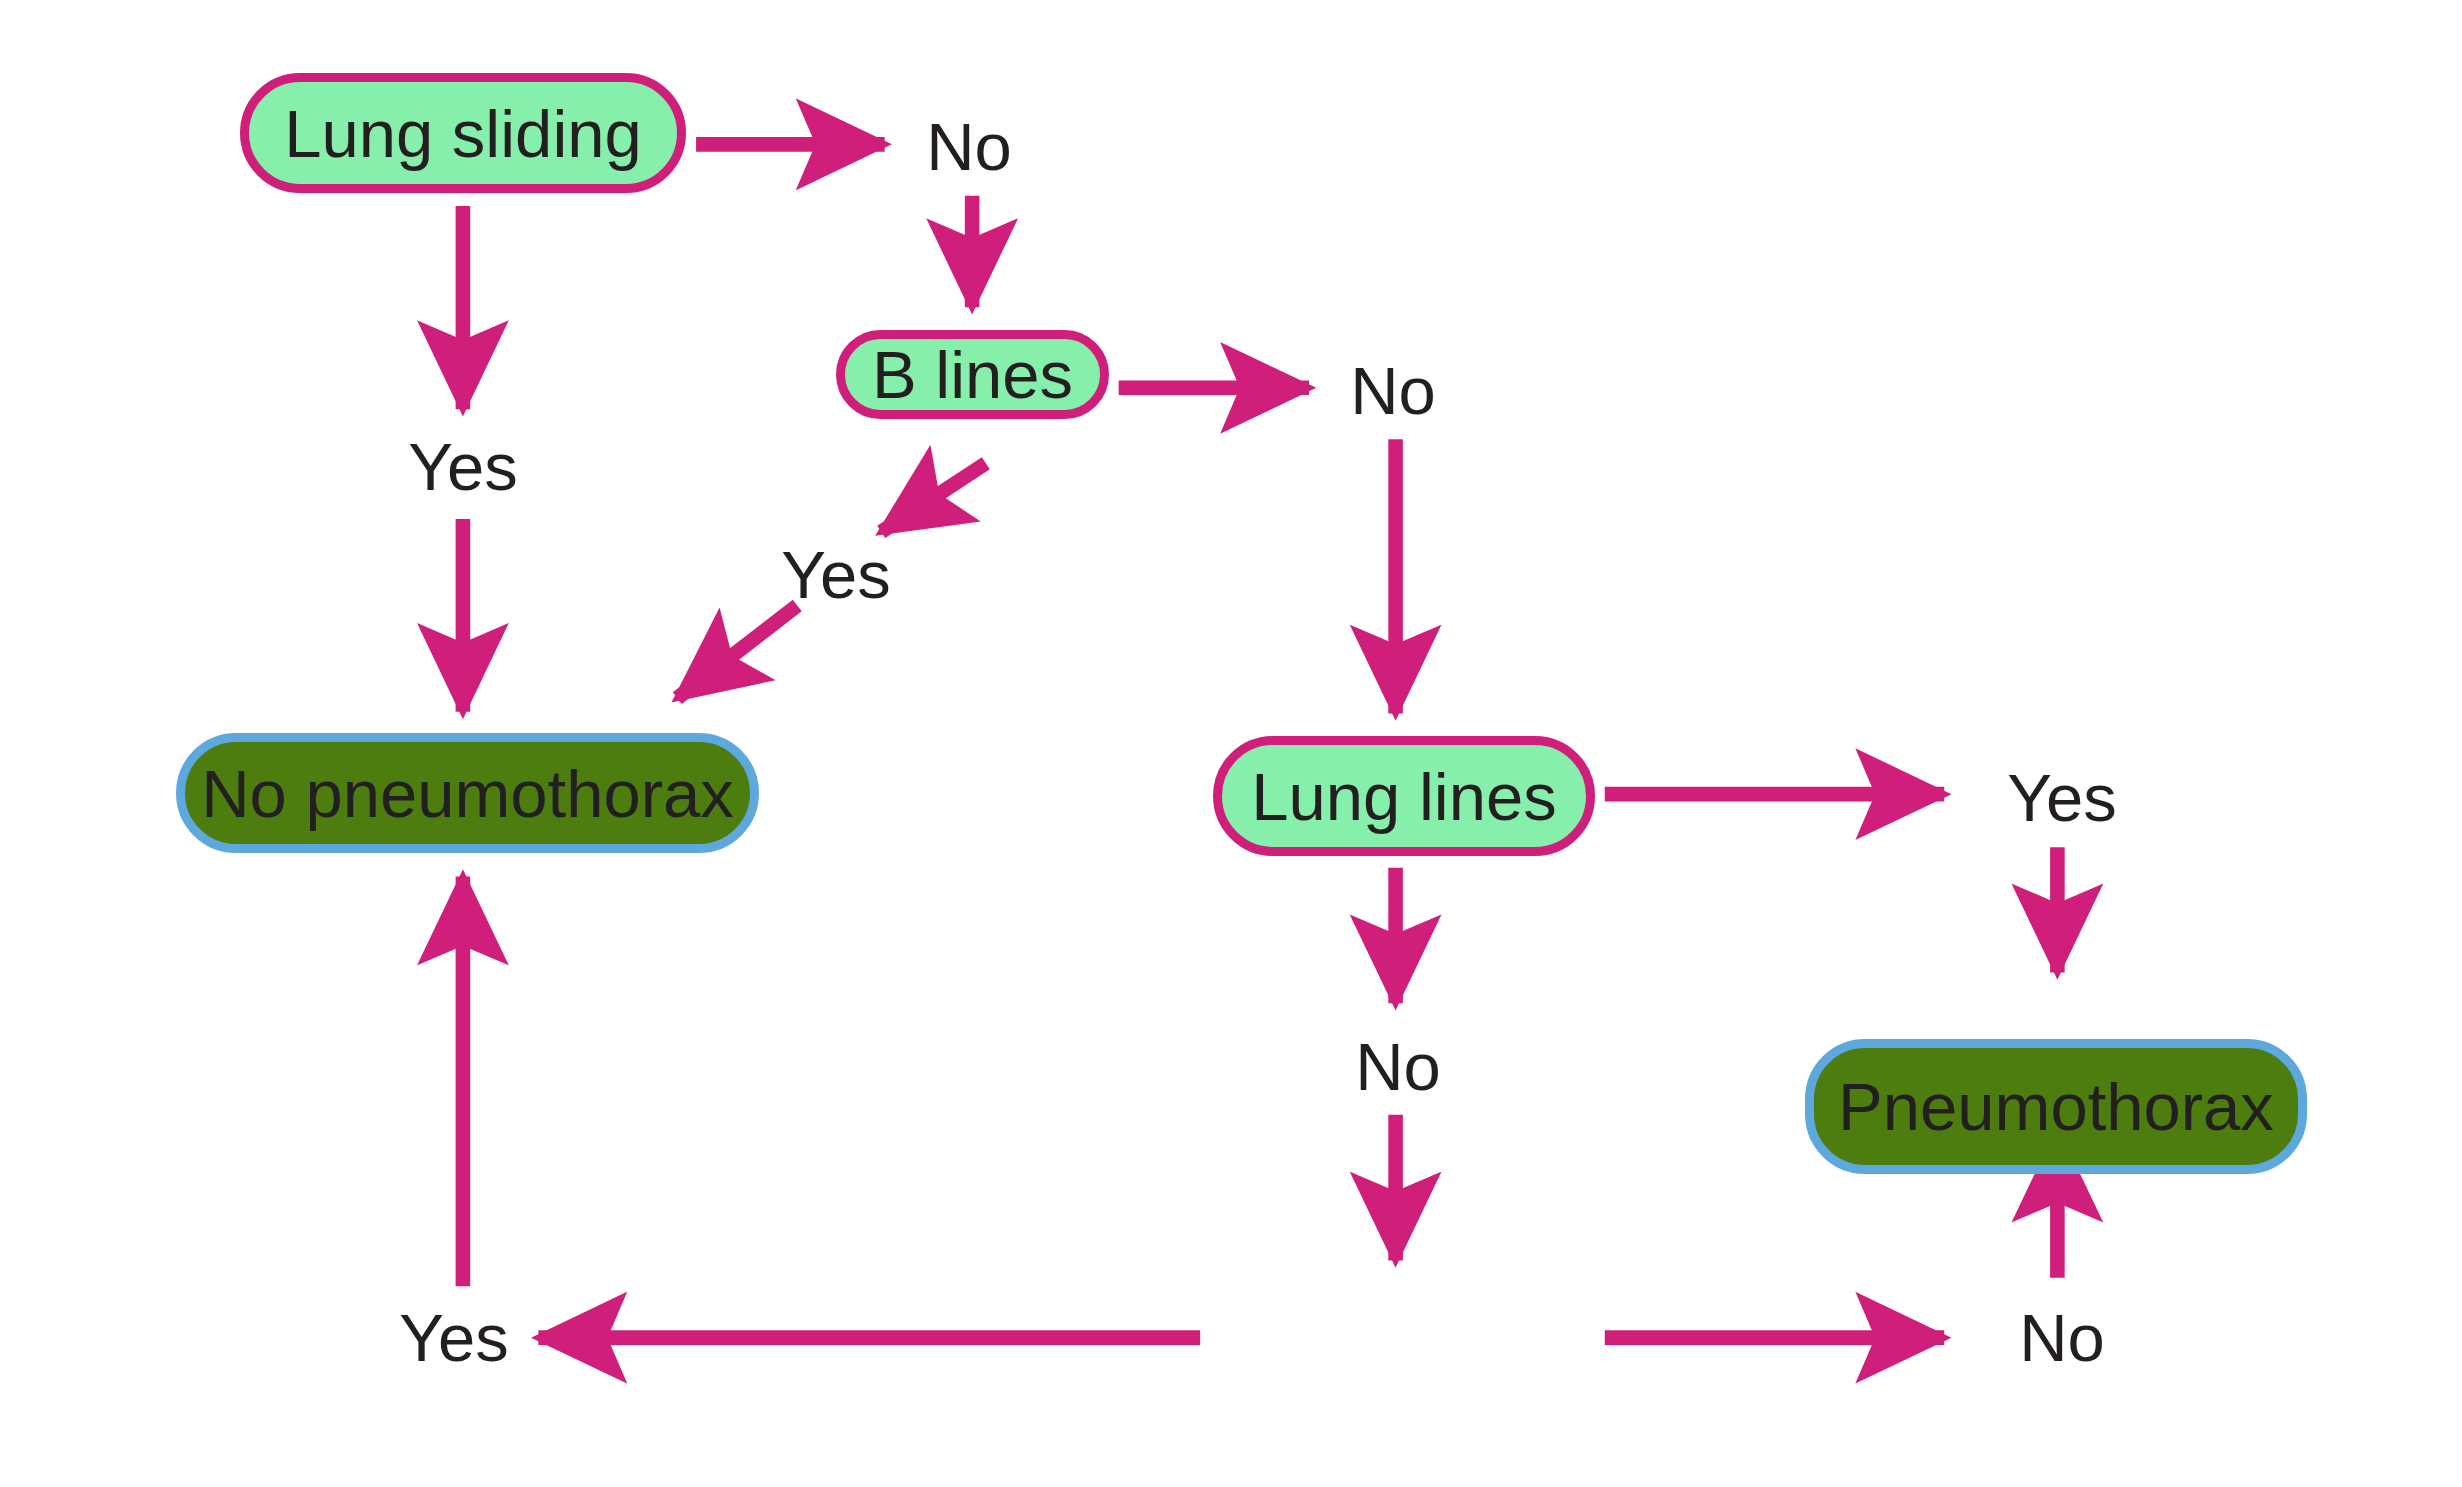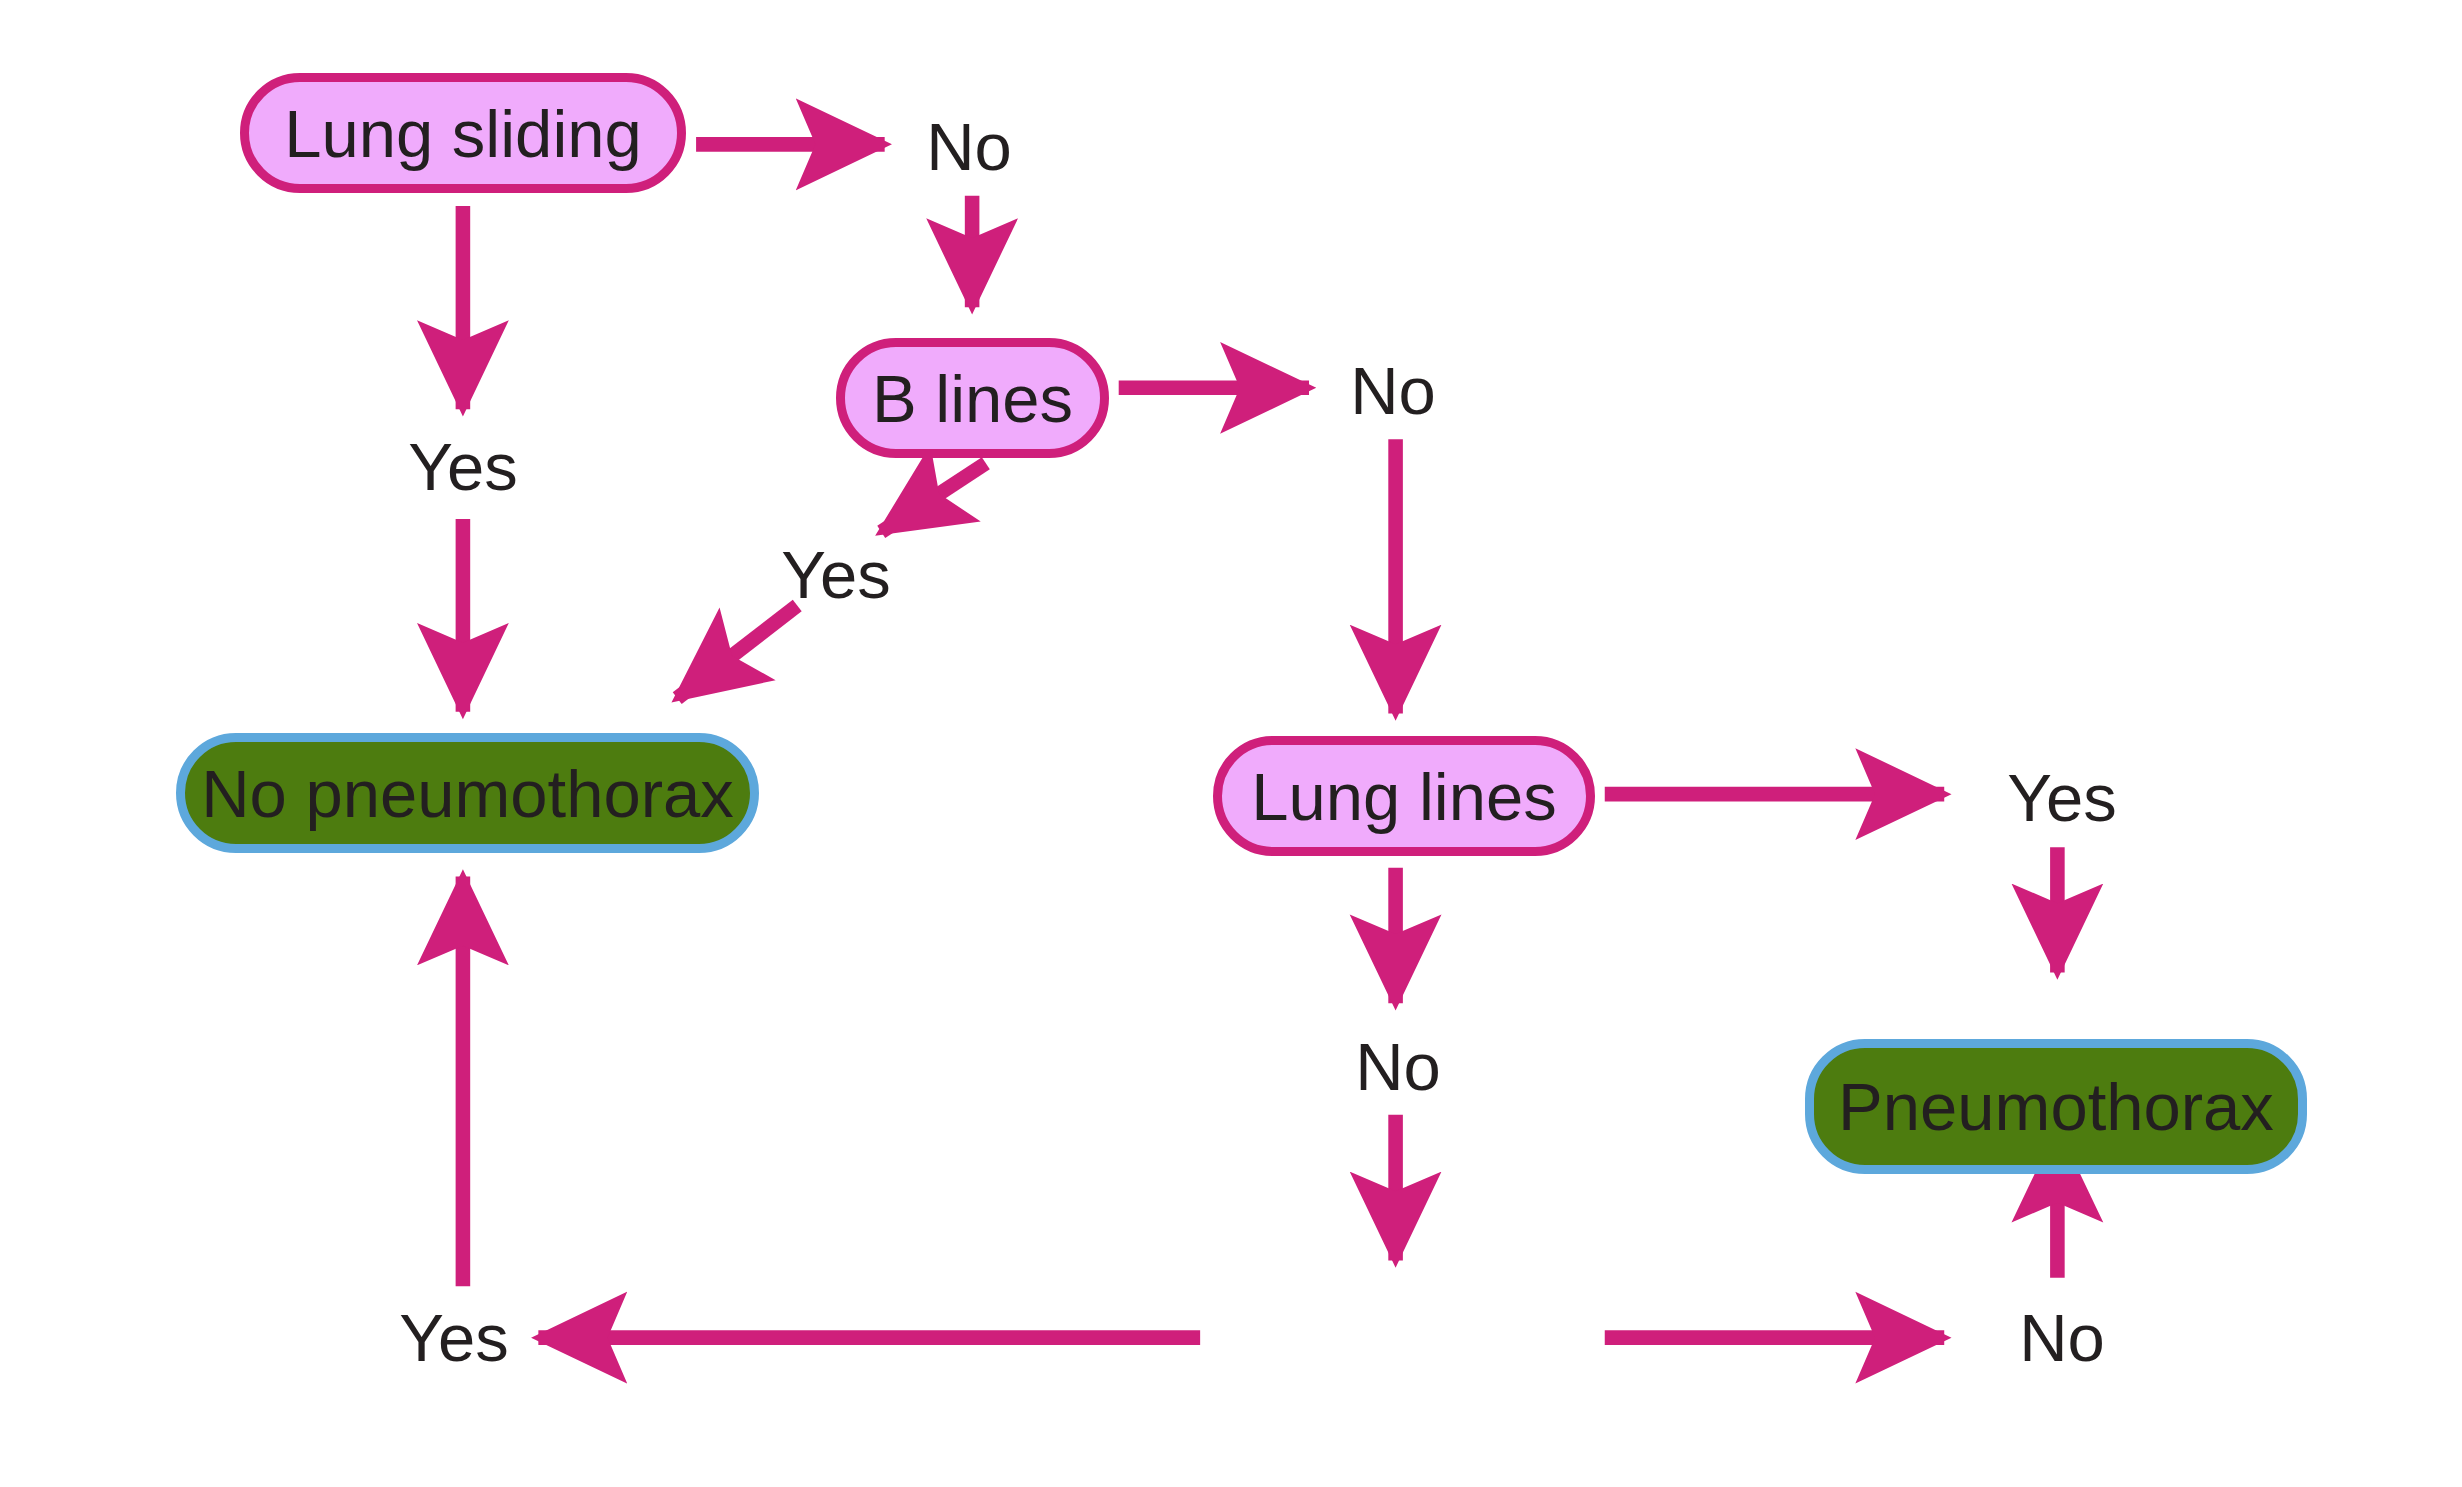--- a/index.html
+++ b/index.html
@@ -35,21 +35,21 @@
     border-style: solid;
     border-radius: 60px;
     font-size: 67px;
     line-height: 1;
     color: #231f20;
     white-space: nowrap;
     letter-spacing: 0px;
     z-index: 3;
   }
   .node-decision {
-    background: #f0abfc;
+    background: #86efac;
     border-color: #cf1f7b;
     border-width: 9.4px;
     text-align: center;
   }
   .node-outcome {
     background: #4d7c0f;
     border-color: #5da8dc;
     border-width: 9.4px;
   }
   .edge-label {
@@ -120,21 +120,21 @@
     <line x1="1400" y1="1560" x2="628" y2="1560" stroke="#cf1f7b" stroke-width="17" marker-end="url(#arrowhead)"></line>
 
      No pneumothorax (vertical up) --&gt;
     <line x1="540" y1="1500" x2="540" y2="1022" stroke="#cf1f7b" stroke-width="17" marker-end="url(#arrowhead)"></line>
   </svg>
 
   <div class="node-box node-decision" style="left:240px; top:73px; width:446px; height:120px;">
     <span>Lung sliding</span>
   </div>
 
-  <div class="node-box node-decision" style="left:836px; top:330px; width:273px; height:120px;margin-top:8px;">
+  <div class="node-box node-decision" style="left:836px; top:330px; width:273px; height:89px;">
     <span>B lines</span>
   </div>
 
   <div class="node-box node-outcome" style="left:176px; top:733px; width:583px; height:120px;">
     <span>No pneumothorax</span>
   </div>
 
   <div class="node-box node-decision" style="left:1213px; top:736px; width:382px; height:120px;">
     <span>Lung lines</span>
   </div>

